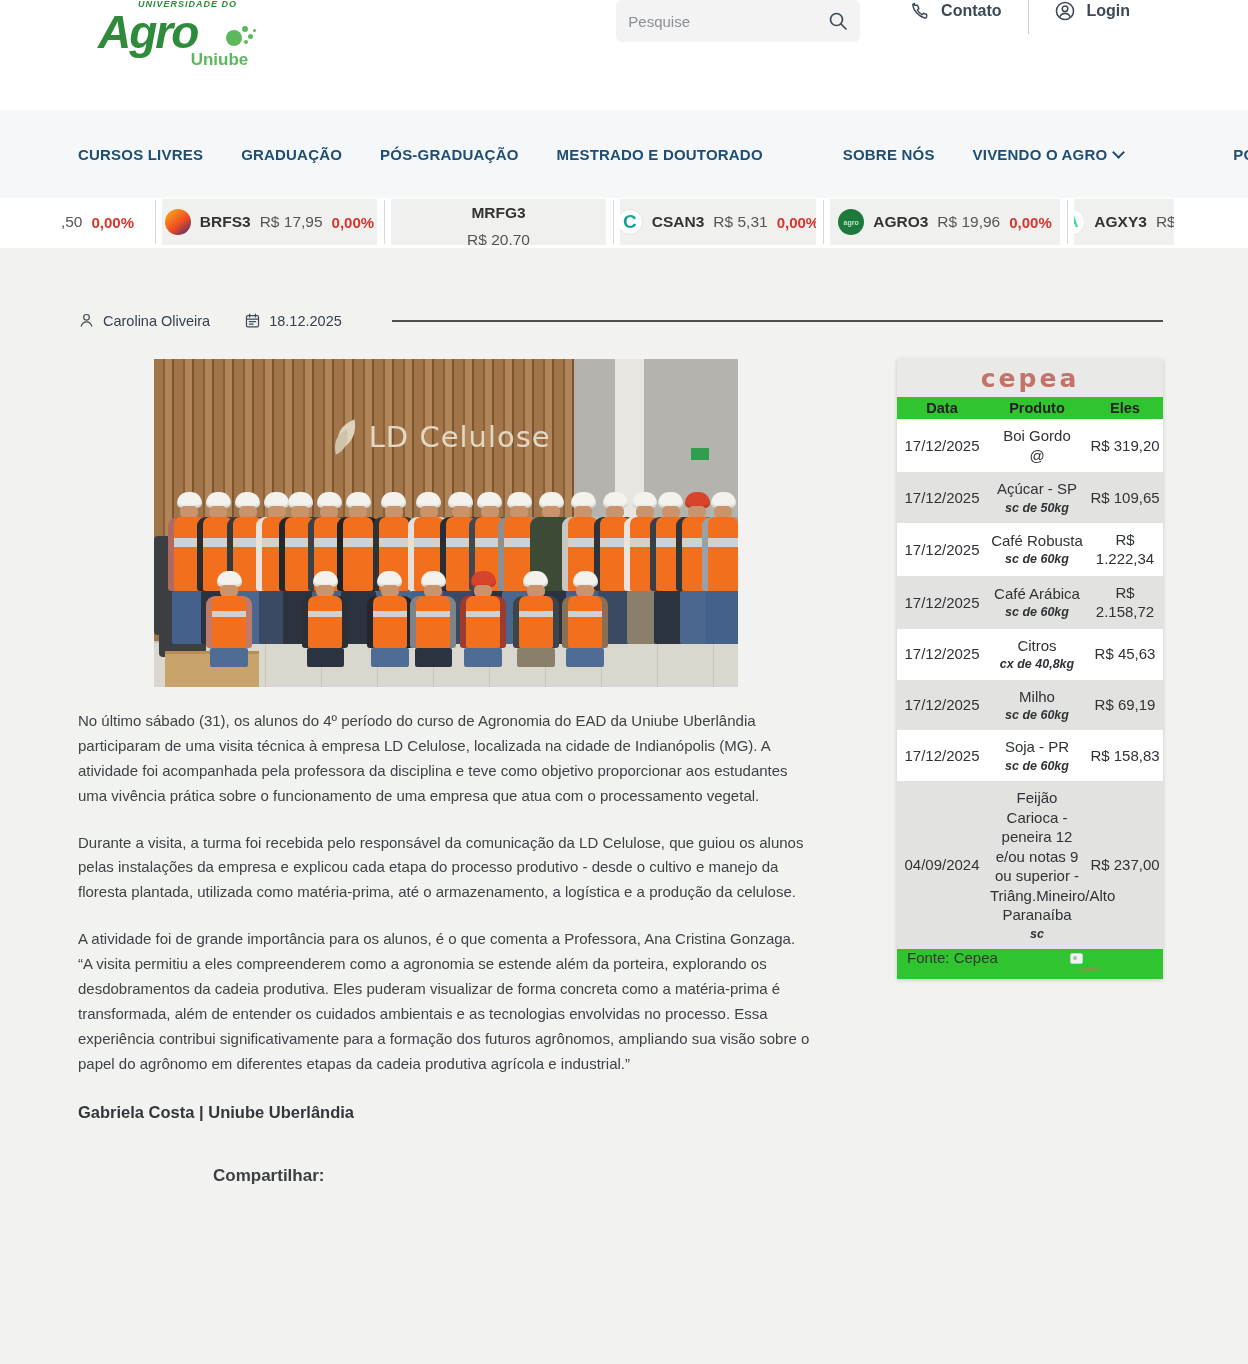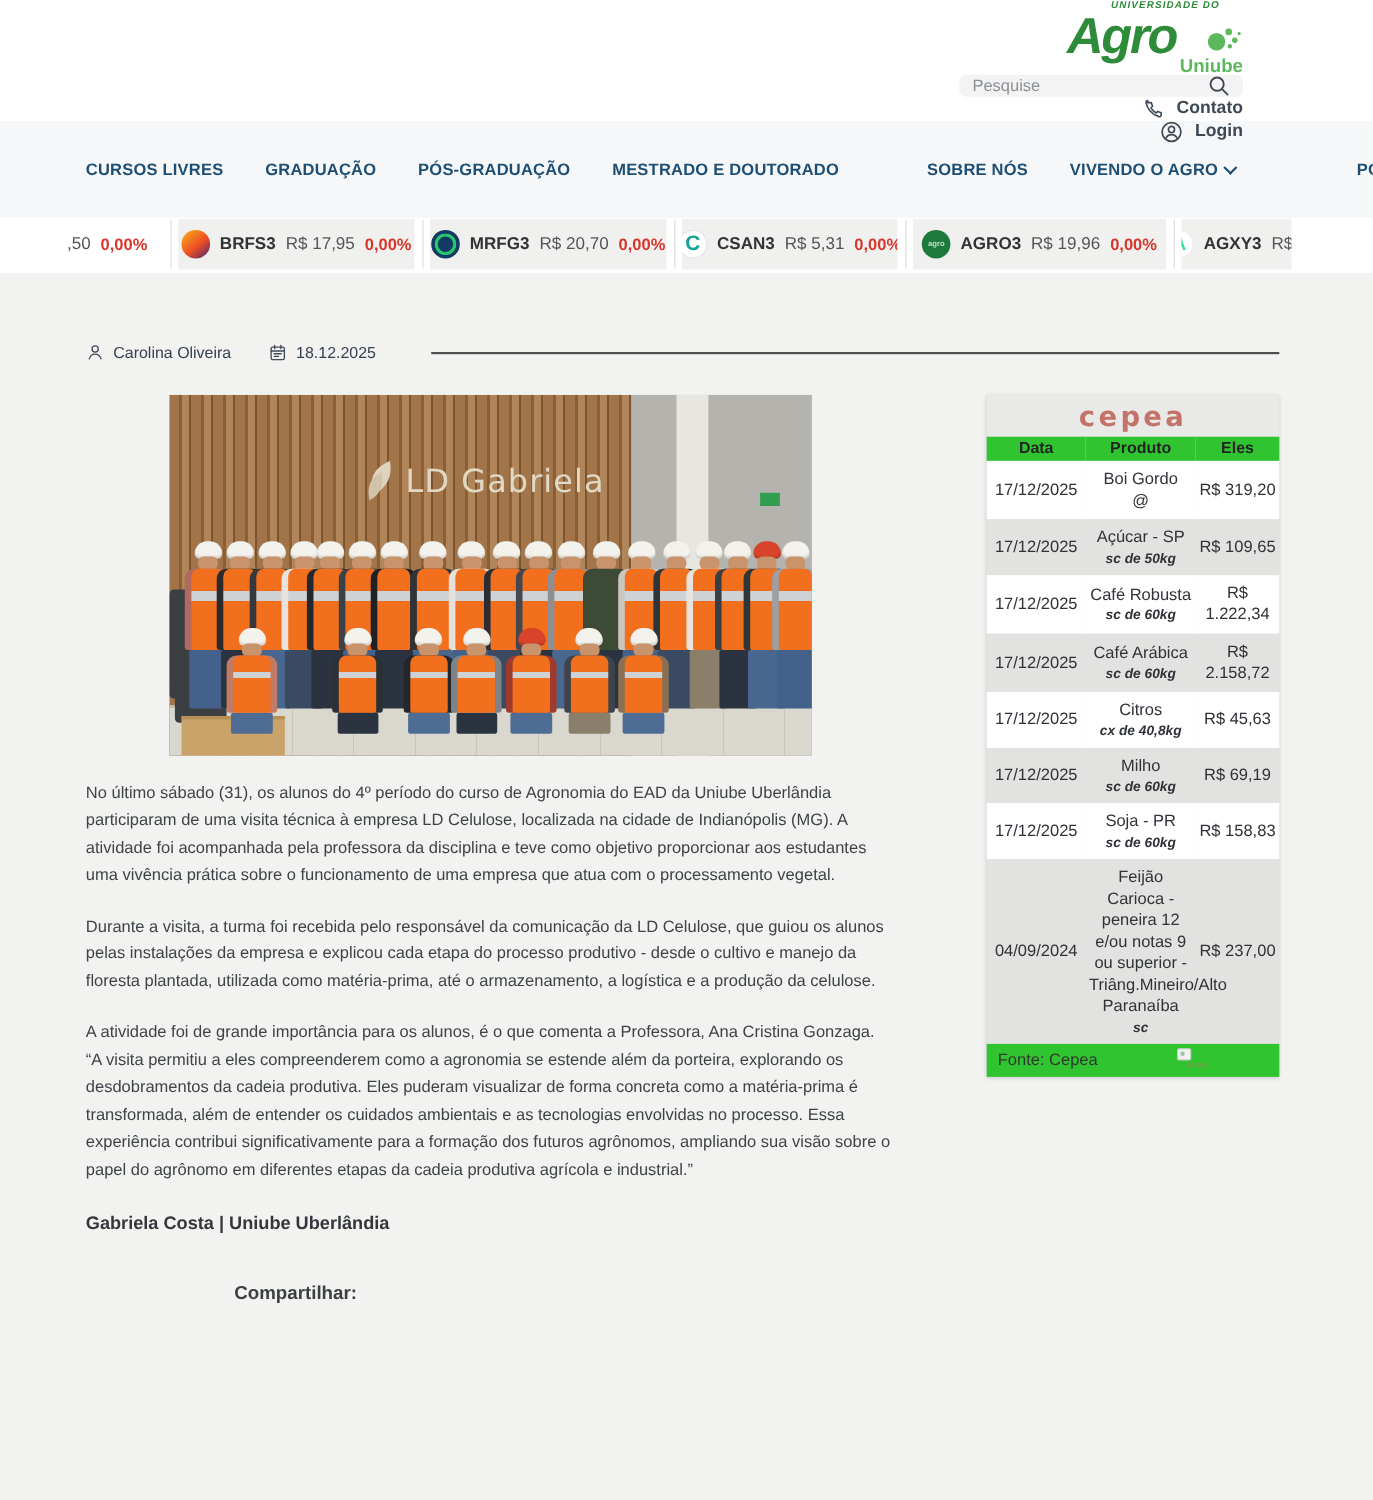--- a/index.html
+++ b/index.html
@@ -3,21 +3,21 @@
 <meta charset="utf-8">
 <style>
   :root{
     --green:#2e8b3a; --green-light:#5cb85c; --navblue:#1d4e74; --red:#d8352b;
     --cepea-green:#30c430; --cepea-logo:#c3736a; --ink:#3e4347; --title:#42505f;
   }
   *{margin:0;padding:0;box-sizing:border-box;}
   body{width:1248px;font-family:"Liberation Sans",sans-serif;background:#f2f2f1;color:var(--ink);}
 
   
-  .site-header{background:#fff;height:110px;display:flex;align-items:flex-end;padding:0 118px 0 98px;flex-direction:column;}
+  .site-header{background:#fff;height:110px;display:flex;align-items:flex-start;padding:0 118px 0 98px;}
   .logo{position:relative;width:160px;line-height:1;}
   .logo-top{font-size:9px;letter-spacing:1px;color:var(--green);font-weight:bold;font-style:italic;margin-left:40px;}
   .logo-main{font-size:46px;font-weight:bold;font-style:italic;color:var(--green);letter-spacing:-2px;}
   .logo-dots{position:absolute;top:26px;left:128px;width:36px;height:30px;}
   .logo-dots i{position:absolute;border-radius:50%;background:var(--green-light);}
   .logo-sub{font-size:17px;font-weight:bold;color:var(--green-light);text-align:right;margin-top:-4px;}
   .search-wrap{margin-left:368px;width:258px;height:42px;background:#f3f3f3;border-radius:6px;display:flex;align-items:center;padding:0 12px;}
   .search-wrap input{flex:1;border:none;background:transparent;outline:none;font-size:15px;color:#444;font-family:"Liberation Sans",sans-serif;}
   .search-wrap input::placeholder{color:#8b9096;}
   .hdr-link{display:flex;align-items:center;gap:10px;font-size:16px;font-weight:bold;color:#3c4854;cursor:pointer;}
@@ -89,21 +89,21 @@
   .cepea-top{background:#e9e9e7;height:38px;display:flex;align-items:center;justify-content:center;}
   .cepea-wordmark{font-size:25px;font-weight:bold;color:var(--cepea-logo);letter-spacing:3px;text-transform:lowercase;font-family:"DejaVu Sans",sans-serif;}
   table.cepea-t{width:100%;border-collapse:collapse;table-layout:fixed;}
   .cepea-t th{background:var(--cepea-green);color:#232323;font-size:14.5px;padding:3px 2px;}
   .cepea-t td{font-size:15px;color:#2f3237;text-align:center;padding:7px 3px;vertical-align:middle;line-height:1.3;}
   .cepea-t tr:nth-child(odd) td{background:#fff;}
   .cepea-t tr:nth-child(even) td{background:#e2e2e0;}
   .cepea-t col.c-data{width:90px;} .cepea-t col.c-prod{width:100px;} .cepea-t col.c-val{width:76px;}
   .unit-em{display:block;font-size:12.5px;font-weight:bold;font-style:italic;margin-top:1px;}
   .unit-plain{display:block;font-size:15px;}
-  .cepea-foot{background:var(--cepea-green);height:30px;display:flex;align-items:center;padding:0 10px;font-size:15px;color:#2e3a2e;position:relative;}
+  .cepea-foot{background:var(--cepea-green);height:30px;display:flex;align-items:flex-start;padding:0 10px;font-size:15px;color:#2e3a2e;position:relative;}
   .foot-img{position:absolute;right:80px;top:4px;width:13px;height:11px;background:#f2f2f2;border:1px solid #cfcfcf;border-radius:2px;}
   .foot-img::after{content:"";position:absolute;left:2px;top:2px;width:4px;height:4px;border-radius:50%;background:#9fc79f;}
   .foot-img-cap{position:absolute;right:66px;top:16px;font-size:6.5px;color:#cf6e5e;}
 </style>
 </head>
 <body>
 
 <header class="site-header">
   <div class="logo">
     <div class="logo-top">UNIVERSIDADE DO</div>
@@ -176,21 +176,21 @@
     </div>
     <div class="tick-item" style="width: 215px; overflow: hidden;">
       <div class="tick-logo lg-brfs3"></div>
       <span class="tick-sym">BRFS3</span>
       <span class="tick-price">R$ 17,95</span>
       <span class="tick-chg">0,00%</span>
     </div>
     <div class="tick-sep">
       <i></i>
     </div>
-    <div class="tick-item" style="width: 215px; overflow: hidden;">
+    <div class="tick-item" style="width: 215px; overflow: hidden; flex-direction: column;">
       <div class="tick-logo lg-mrfg3"></div>
       <span class="tick-sym">MRFG3</span>
       <span class="tick-price">R$ 20,70</span>
       <span class="tick-chg">0,00%</span>
     </div>
     <div class="tick-sep">
       <i></i>
     </div>
     <div class="tick-item" style="width: 196px; overflow: hidden;">
       <div class="tick-logo lg-csan3">C</div>
@@ -250,21 +250,21 @@
         <div class="ph-sign"></div>
         <div class="ph-floor"></div>
         <div class="ph-chair" style="left:0;bottom:16%;width:5%;height:30%"></div>
         <div class="ph-chair" style="left:1%;bottom:9%;width:8%;height:12%"></div>
         <div class="ph-box"></div>
         <div class="ph-logo">
           <svg width="34" height="44" viewBox="0 0 40 48">
               <path d="M30 3 C13 10 7 22 12 39 C27 32 33 19 30 3Z" fill="#ded3bd"></path>
               <path d="M21 15 C9 21 5 30 8 45 C19 40 24 29 21 15Z" fill="#cfc3a9"></path>
             </svg>
-          <span class="ph-logo-text">LD Gabriela</span>
+          <span class="ph-logo-text">LD Celulose</span>
         </div>
         <div id="people">
             <div class="person" style="left: 2.5%; bottom: 13%; width: 42px; height: 152px; z-index: 2;">
               <div class="p-helmet" style="background: rgb(244, 242, 236);"></div>
               <div class="p-face"></div>
               <div class="p-torso" style="background: rgb(176, 106, 95);">
                 <div class="p-vest"></div>
               </div>
               <div class="p-legs" style="background: rgb(68, 97, 140); height: 35%;"></div>
             </div>

